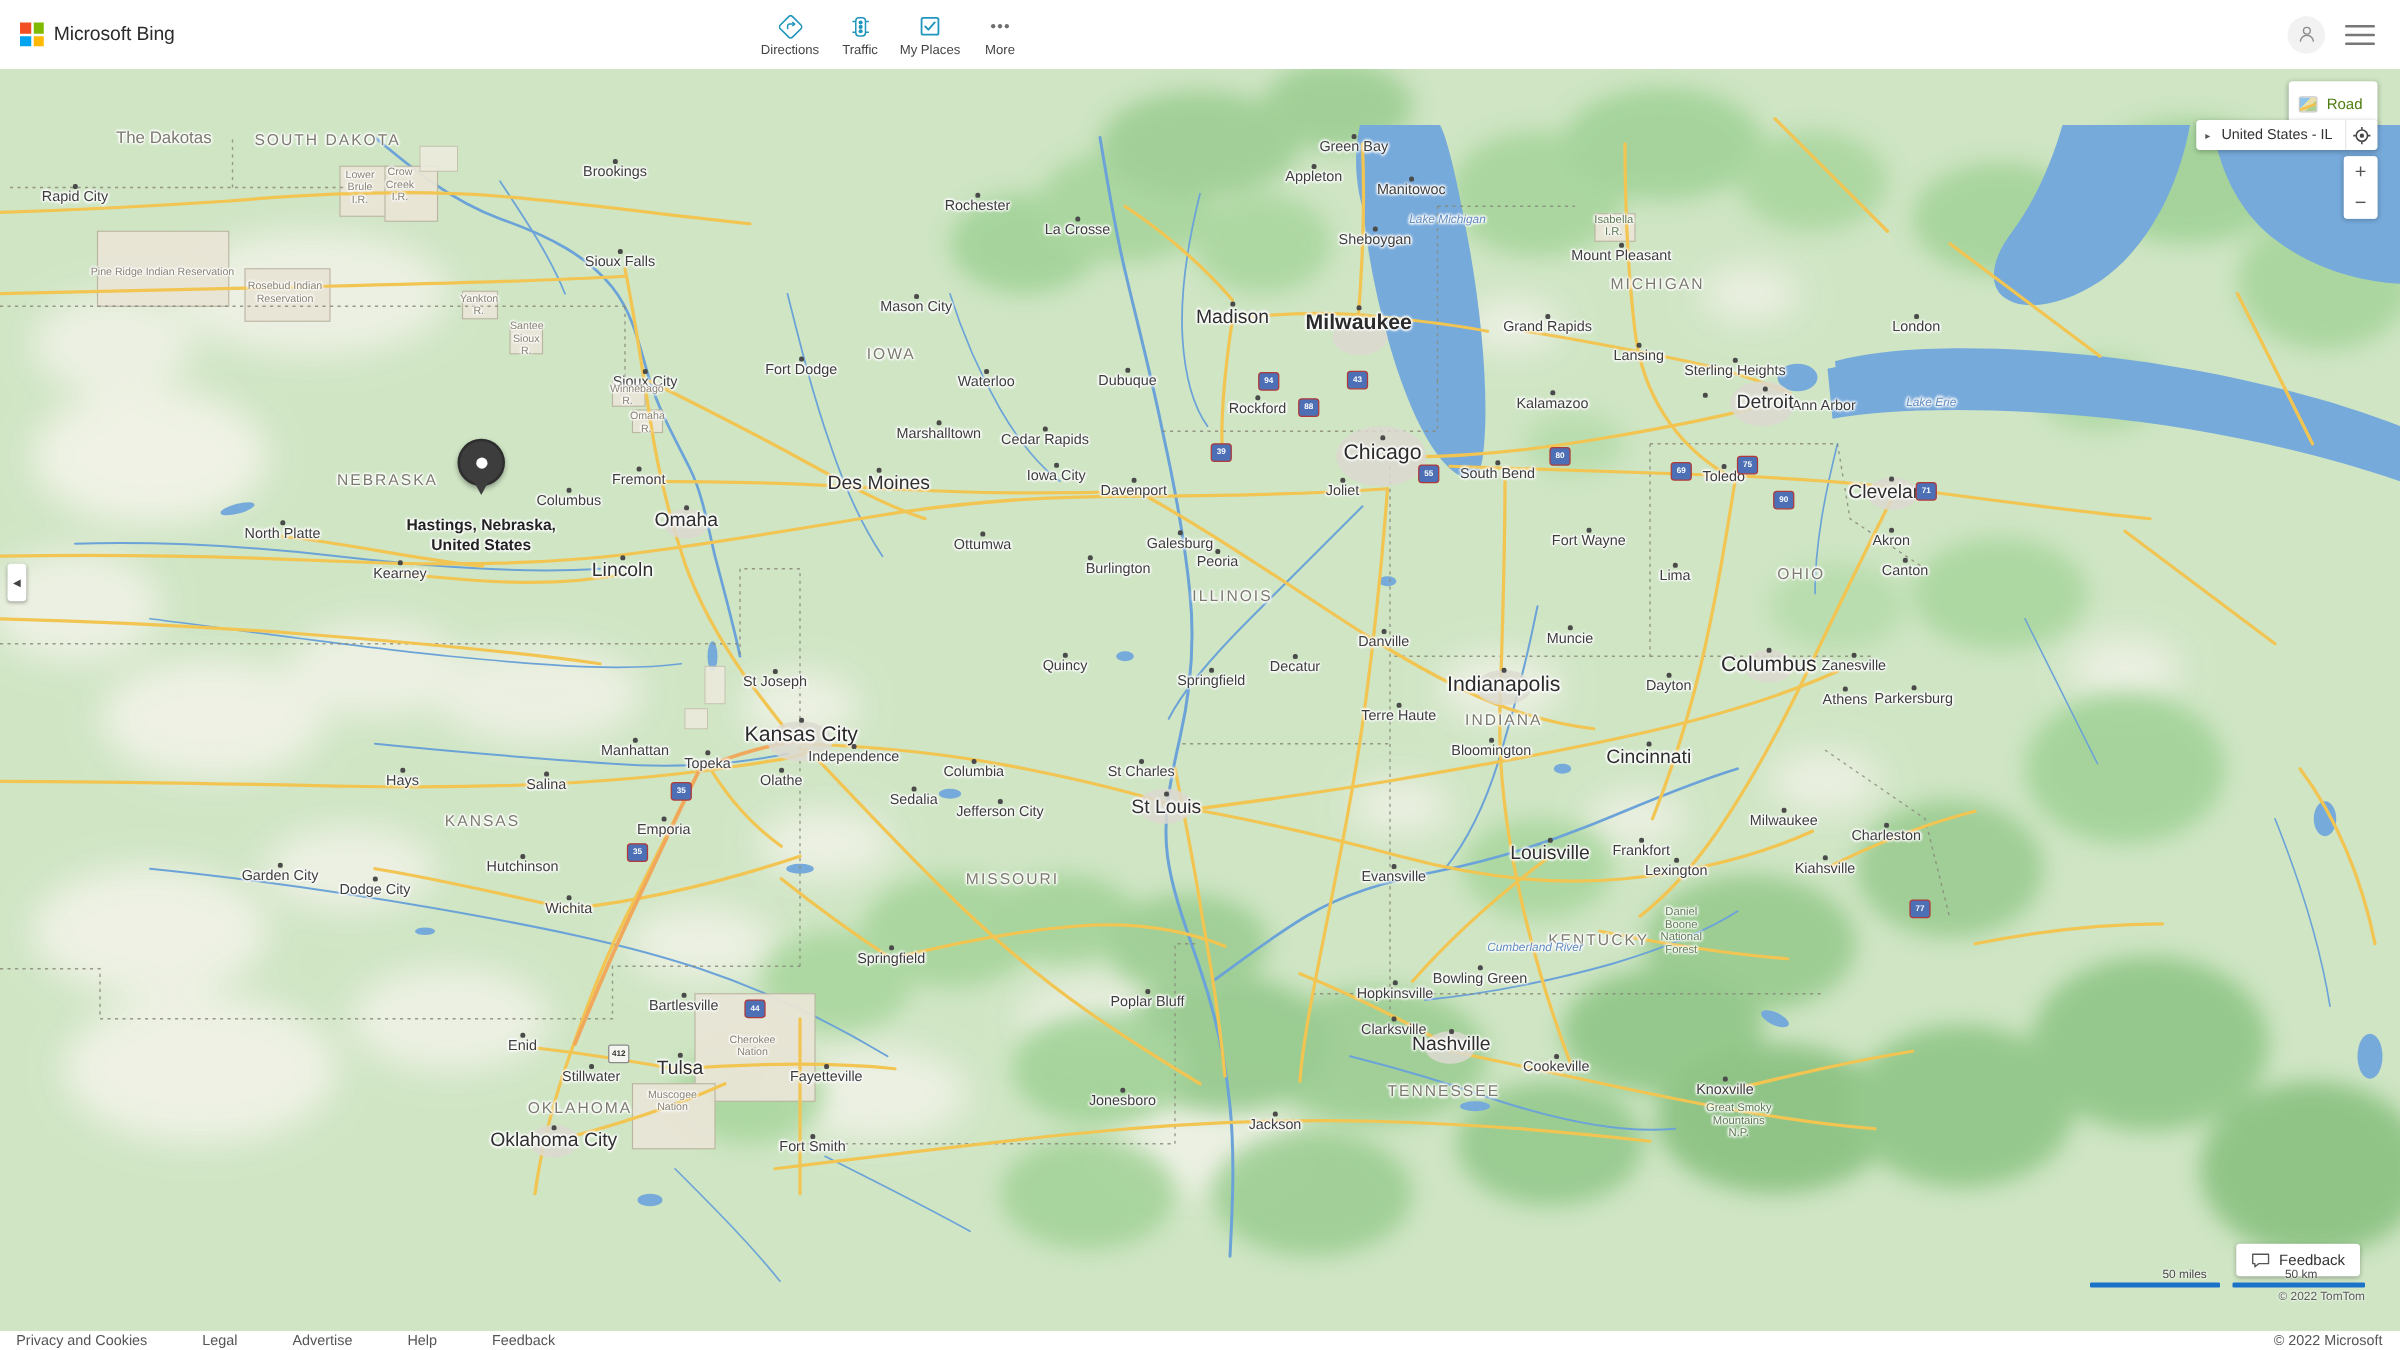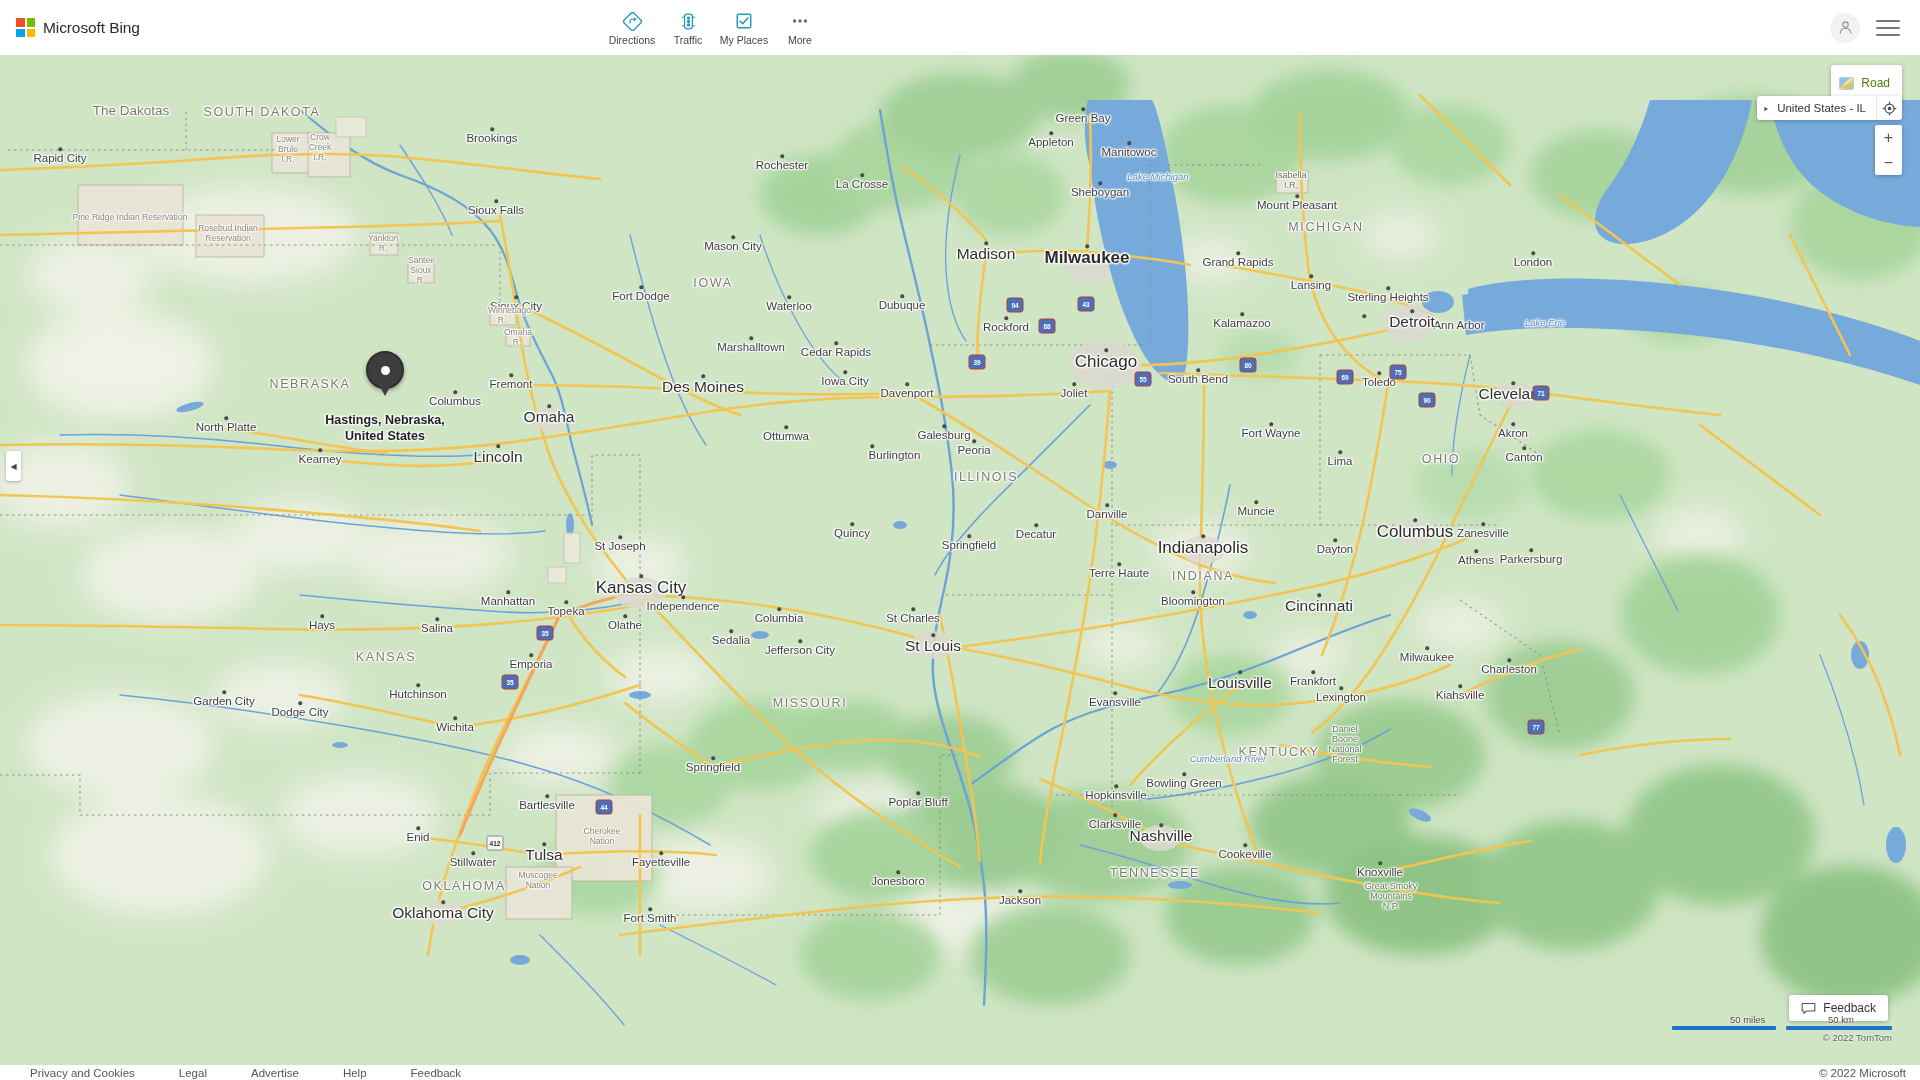--- a/index.html
+++ b/index.html
@@ -193,21 +193,21 @@
   .scale-txt { position: absolute; bottom: 18px; font-size: 9.5px; color: #4a4a4a; text-shadow: 0 0 3px #fff, 0 0 2px #fff; white-space: nowrap; }
   #tomtom { position: absolute; right: 0; bottom: 0; font-size: 9.5px; color: #5a5a5a; text-shadow: 0 0 3px #fff, 0 0 2px #fff; }
 
   
   #footer {
     position: absolute; left: 0; bottom: 0; width: 1920px; height: 15px;
     background: #ffffff; display: flex; align-items: center;
     font-size: 11.5px; color: #555;
   }
   #footer .flink { margin-left: 0; padding: 0 22px; cursor: pointer; white-space: nowrap; }
-  #footer .flink:first-child { padding-left: 30px; }
+  #footer .flink:first-child { padding-left: 13px; }
   #copyright { position: absolute; right: 14px; font-size: 11.5px; color: #555; }
 </style>
 </head>
 <body>
 
 <div id="header">
 
   <div id="logo-group">
     <span class="ms-squares">
         <i></i>

